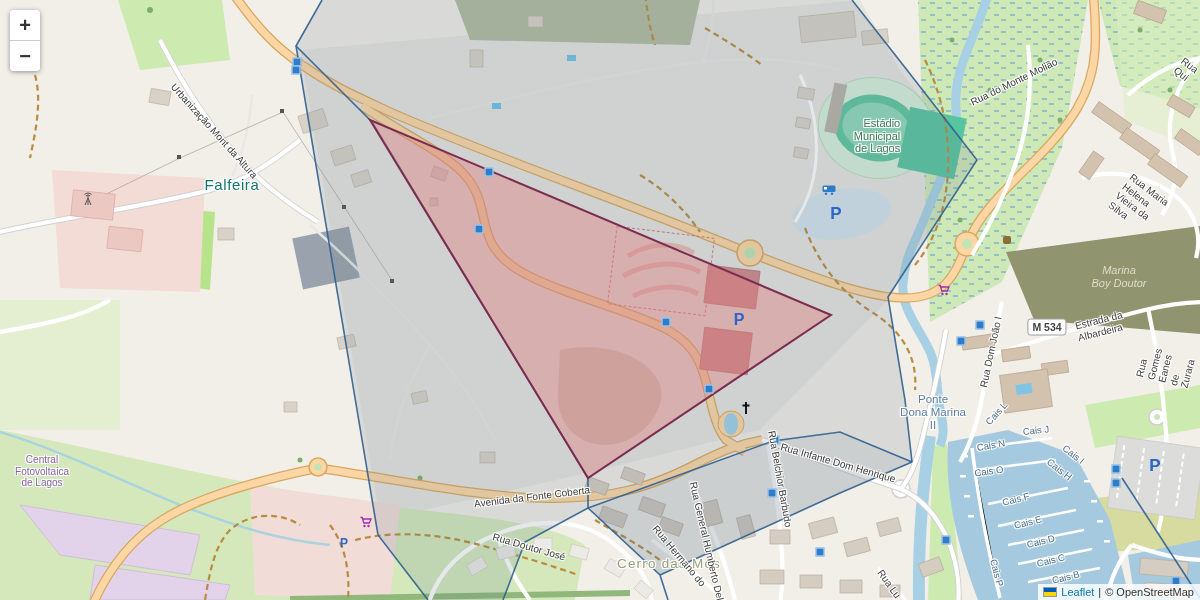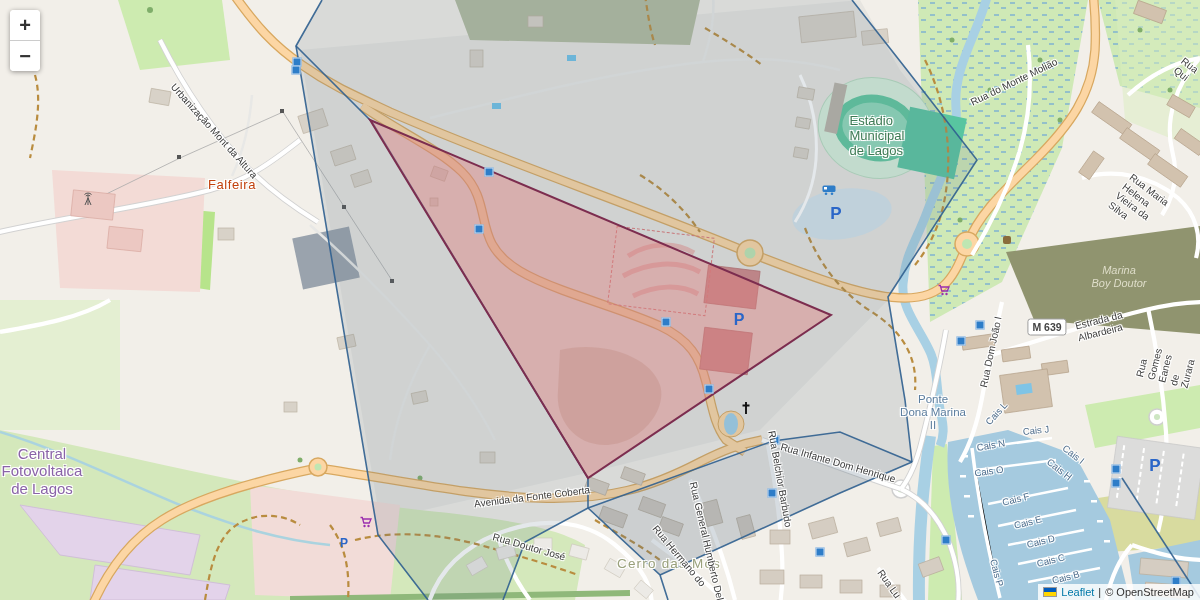--- a/index.html
+++ b/index.html
@@ -3,25 +3,25 @@
 <meta charset="utf-8">
 <style>
   html,body{margin:0;padding:0;background:#ddd;}
   #map-root{position:relative;width:1200px;height:600px;overflow:hidden;background:#f2efe9;
     font-family:"Liberation Sans",sans-serif;cursor:grab;}
   #base-svg{position:absolute;left:0;top:0;}
   
   #labels-layer,#markers-layer{position:absolute;left:0;top:0;width:100%;height:100%;pointer-events:none;}
   .lbl{position:absolute;white-space:pre-line;line-height:1.15;
     text-shadow:-1px -1px 0 #fff,1px -1px 0 #fff,-1px 1px 0 #fff,1px 1px 0 #fff,0 0 3px #fff;}
-  .place{font-size:13px;color:#c2410c;letter-spacing:.6px;}
+  .place{font-size:15px;color:#0f766e;letter-spacing:.6px;}
   .street{font-size:10px;color:#3c3c3c;}
   .water{font-size:9.5px;color:#4e6d8c;}
-  .poi-green{font-size:13px;color:#3e7a54;text-align:left;}
-  .poi-purple{font-size:15px;color:#8a63a8;text-align:center;}
+  .poi-green{font-size:11px;color:#3e7a54;text-align:right;}
+  .poi-purple{font-size:10px;color:#8a63a8;text-align:center;}
   .hamlet{font-size:13.5px;color:#99a07b;letter-spacing:1.2px;margin-left:24px;}
   .bridge{font-size:11.5px;color:#5b7d9e;text-align:center;}
   .hill{font-size:11px;color:#deddc9;font-style:italic;text-align:center;text-shadow:none;}
   .shield{font-size:10.5px;color:#444;background:#fff;border:1.5px solid #9e9e9e;border-radius:3px;
     padding:0 4px;line-height:15px;text-shadow:none;font-weight:bold;}
   
   .mk{position:absolute;transform:translate(-50%,-50%);line-height:0;}
   .mk-signal{width:7px;height:7px;background:#2e7dc8;border:1px solid #cfe2f4;}
   .mk-parking{color:#2a66c8;font-weight:bold;font-family:"Liberation Sans",sans-serif;line-height:1;}
   .mk-poi{width:8px;height:8px;background:#8a6d3b;border-radius:2px;}
@@ -378,21 +378,21 @@
       <div class="lbl poi-purple" style="left: 42px; top: 471px; transform: translate(-50%, -50%) rotate(0deg);">Central
 Fotovoltaica
 de Lagos</div>
       <div class="lbl street" style="left: 532px; top: 497px; transform: translate(-50%, -50%) rotate(-7deg);">Avenida da Fonte Coberta</div>
       <div class="lbl hamlet" style="left: 645px; top: 564px; transform: translate(-50%, -50%) rotate(0deg);">Cerro das Mós</div>
       <div class="lbl bridge" style="left: 933px; top: 413px; transform: translate(-50%, -50%) rotate(0deg);">Ponte
 Dona Marina
 II</div>
       <div class="lbl hill" style="left: 1119px; top: 277px; transform: translate(-50%, -50%) rotate(0deg);">Marina
 Boy Doutor</div>
-      <div class="lbl shield" style="left: 1047px; top: 327px; transform: translate(-50%, -50%) rotate(0deg);">M 639</div>
+      <div class="lbl shield" style="left: 1047px; top: 327px; transform: translate(-50%, -50%) rotate(0deg);">M 534</div>
       <div class="lbl street" style="left: 1117px; top: 322px; transform: translate(-50%, -50%) rotate(-14deg);">Estrada da Albardeira</div>
       <div class="lbl street" style="left: 991px; top: 352px; transform: translate(-50%, -50%) rotate(-78deg);">Rua Dom João I</div>
       <div class="lbl street" style="left: 1014px; top: 82px; transform: translate(-50%, -50%) rotate(-26deg);">Rua do Monte Molião</div>
       <div class="lbl street" style="left: 1143px; top: 207px; transform: translate(-50%, -50%) rotate(37deg);">Rua Maria Helena Vieira da Silva</div>
       <div class="lbl street" style="left: 1166px; top: 366px; transform: translate(-50%, -50%) rotate(-76deg);">Rua Gomes Eanes de Zurara</div>
       <div class="lbl street" style="left: 838px; top: 463px; transform: translate(-50%, -50%) rotate(16deg);">Rua Infante Dom Henrique</div>
       <div class="lbl street" style="left: 780px; top: 479px; transform: translate(-50%, -50%) rotate(80deg);">Rua Belchior Barbudo</div>
       <div class="lbl street" style="left: 709px; top: 552px; transform: translate(-50%, -50%) rotate(77deg);">Rua General Humberto Delgado</div>
       <div class="lbl street" style="left: 679px; top: 556px; transform: translate(-50%, -50%) rotate(50deg);">Rua Hermano do</div>
       <div class="lbl street" style="left: 529px; top: 547px; transform: translate(-50%, -50%) rotate(16deg);">Rua Doutor José</div>

